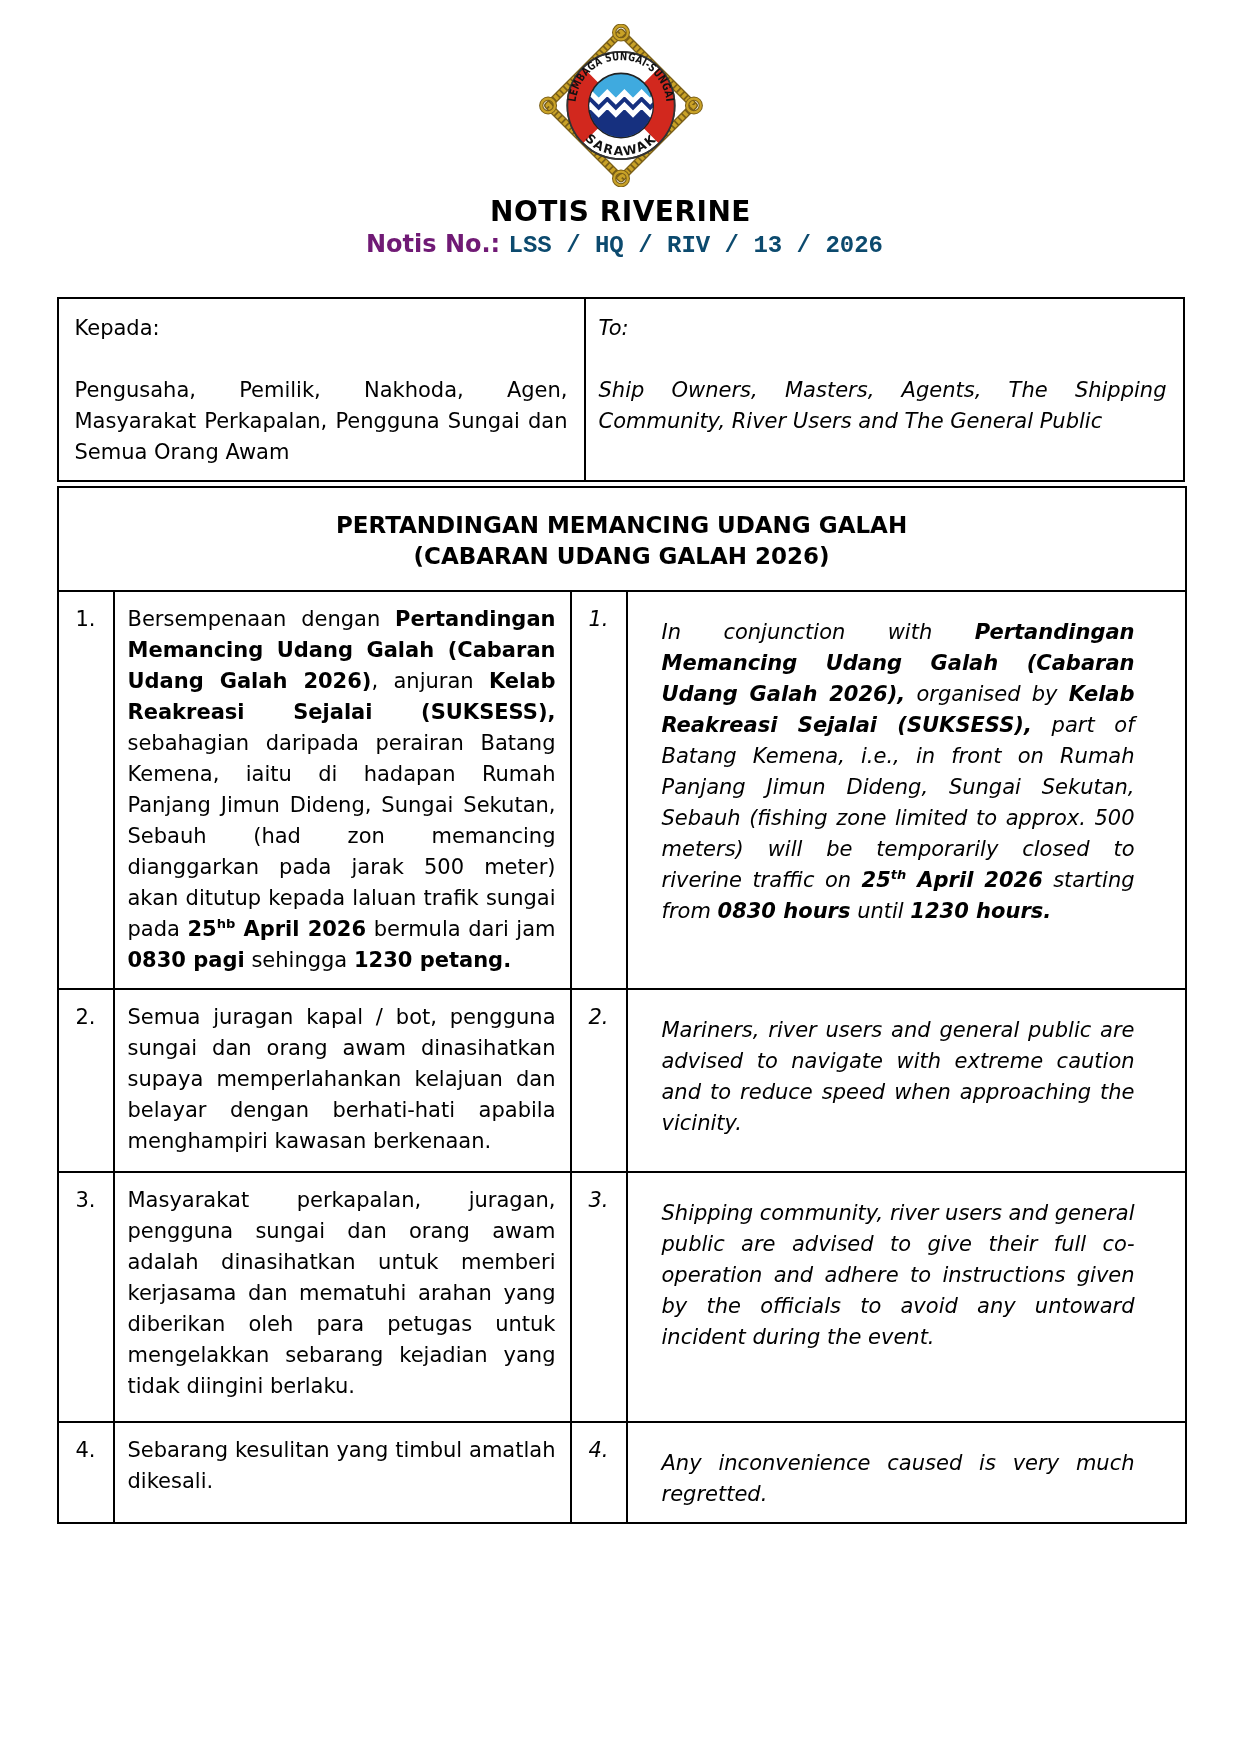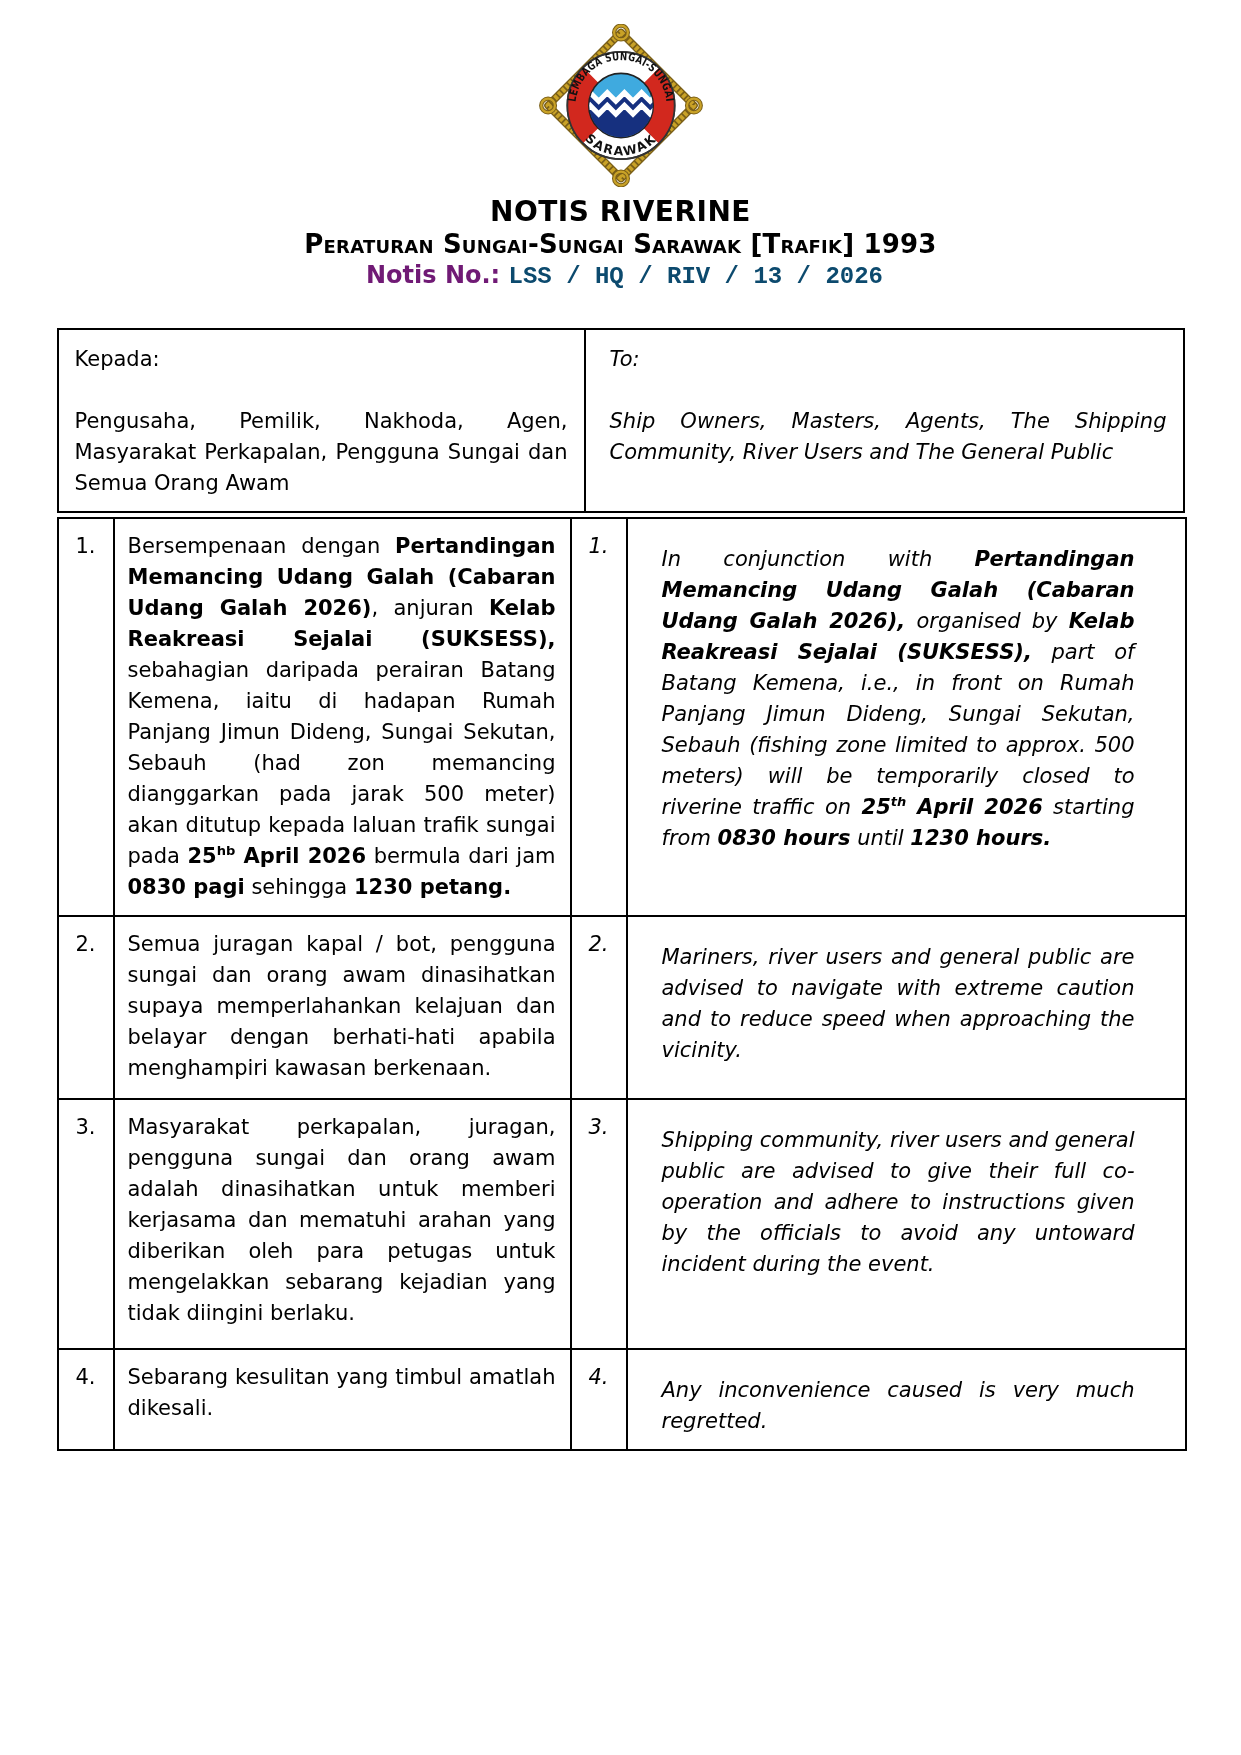--- a/index.html
+++ b/index.html
@@ -24,21 +24,21 @@
   .notice-no .lbl { color: #701a75; margin-left: 8px; }
   .notice-no .val { color: #0c4a6e; font-family: Liberation Mono, monospace; }
 
   
   .tbl-zone { width: 1128px; margin: 38px auto 16px auto; }
   table { border-collapse: collapse; width: 1128px; table-layout: fixed; }
   td { border: 2px solid #000; vertical-align: top; }
 
   .addr-tbl td { height: 148px; padding: 14px 16px 12px 16px; font-size: 21px; line-height: 31px; }
   .addr-tbl .ms-cell { text-align: justify; }
-  .addr-tbl .en-cell { font-style: italic; padding-left: 24px; text-align: justify; }
+  .addr-tbl .en-cell { font-style: italic; padding-left: 13px; text-align: justify; }
   .addr-label { display: block; }
   .addr-text { display: block; margin-top: 31px; }
   .addr-tbl td.ms-cell { width: 527px; }
 
   .items-tbl { margin-top: 4px; }
   .items-tbl col.c-num1 { width: 56px; }
   .items-tbl col.c-ms   { width: 457px; }
   .items-tbl col.c-num2 { width: 56px; }
   .items-tbl col.c-en   { width: 559px; }
 
@@ -117,21 +117,20 @@
         <text font-family="DejaVu Sans, sans-serif" font-size="13" font-weight="bold" fill="#111" letter-spacing="0.5">
           <textPath href="#arcTop" startOffset="50%" text-anchor="middle" textLength="158" lengthAdjust="spacingAndGlyphs">LEMBAGA SUNGAI-SUNGAI</textPath>
         </text>
         <text font-family="DejaVu Sans, sans-serif" font-size="14.5" font-weight="bold" fill="#111" letter-spacing="2">
           <textPath href="#arcBot" startOffset="50%" text-anchor="middle">SARAWAK</textPath>
         </text>
       </svg>
     </div>
 
     <div class="notice-title">NOTIS RIVERINE</div>
-    <div class="notice-subtitle">Peraturan Sungai-Sungai Sarawak [Trafik] 1993</div>
     <div class="notice-no">
       <span class="lbl">Notis No.:</span>
       <span class="val">LSS / HQ / RIV / 13 / 2026</span>
     </div>
   </div>
 
   <div class="tbl-zone">
 
     <table class="addr-tbl">
       <tbody>
@@ -149,20 +148,26 @@
       </table>
 
     <table class="items-tbl">
       <colgroup>
         <col class="c-num1">
           <col class="c-ms">
           <col class="c-num2">
           <col class="c-en">
       </colgroup>
       <tbody>
+          <tr>
+        <td class="title-cell" colspan="4">
+          <div class="t1">PERTANDINGAN MEMANCING UDANG GALAH</div>
+          <div class="t2">(CABARAN UDANG GALAH 2026)</div>
+        </td>
+      </tr>
 
       <tr class="r1">
         <td class="num-cell">1.</td>
         <td class="ms-cell2"><span>Bersempenaan dengan </span><span class="rb">Pertandingan Memancing Udang Galah (Cabaran Udang Galah 2026)</span><span>, anjuran </span><span class="rb">Kelab Reakreasi Sejalai (SUKSESS),</span><span> sebahagian daripada perairan Batang Kemena, iaitu di hadapan Rumah Panjang Jimun Dideng, Sungai Sekutan, Sebauh (had zon memancing dianggarkan pada jarak 500 meter) akan ditutup kepada laluan trafik sungai pada </span><span class="rb">25</span><span class="rb rsup">hb</span><span class="rb"> April 2026</span><span> bermula dari jam </span><span class="rb">0830 pagi</span><span> sehingga </span><span class="rb">1230 petang.</span></td>
         <td class="num-cell en">1.</td>
         <td class="en-cell2"><span>In conjunction with </span><span class="rb">Pertandingan Memancing Udang Galah (Cabaran Udang Galah 2026),</span><span> organised by </span><span class="rb">Kelab Reakreasi Sejalai (SUKSESS),</span><span> part of Batang Kemena, i.e., in front on Rumah Panjang Jimun Dideng, Sungai Sekutan, Sebauh (fishing zone limited to approx. 500 meters) will be temporarily closed to riverine traffic on </span><span class="rb">25</span><span class="rb rsup">th</span><span class="rb"> April 2026</span><span> starting from </span><span class="rb">0830 hours</span><span> until </span><span class="rb">1230 hours.</span></td>
       </tr>
 
       <tr class="r2">
         <td class="num-cell">2.</td>

